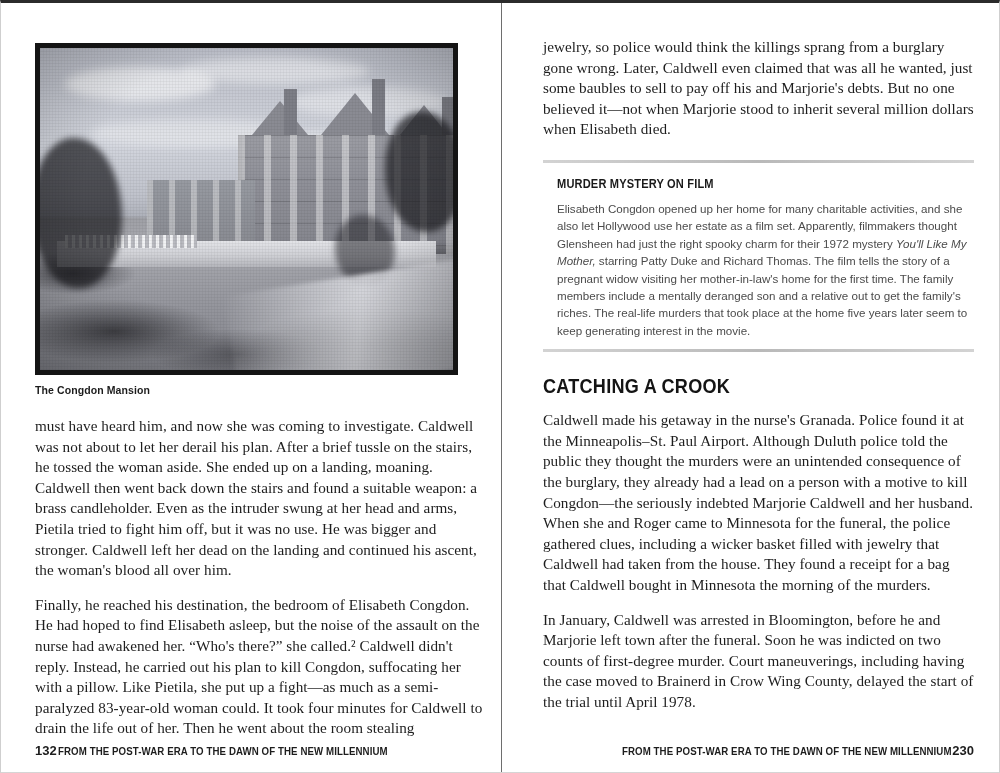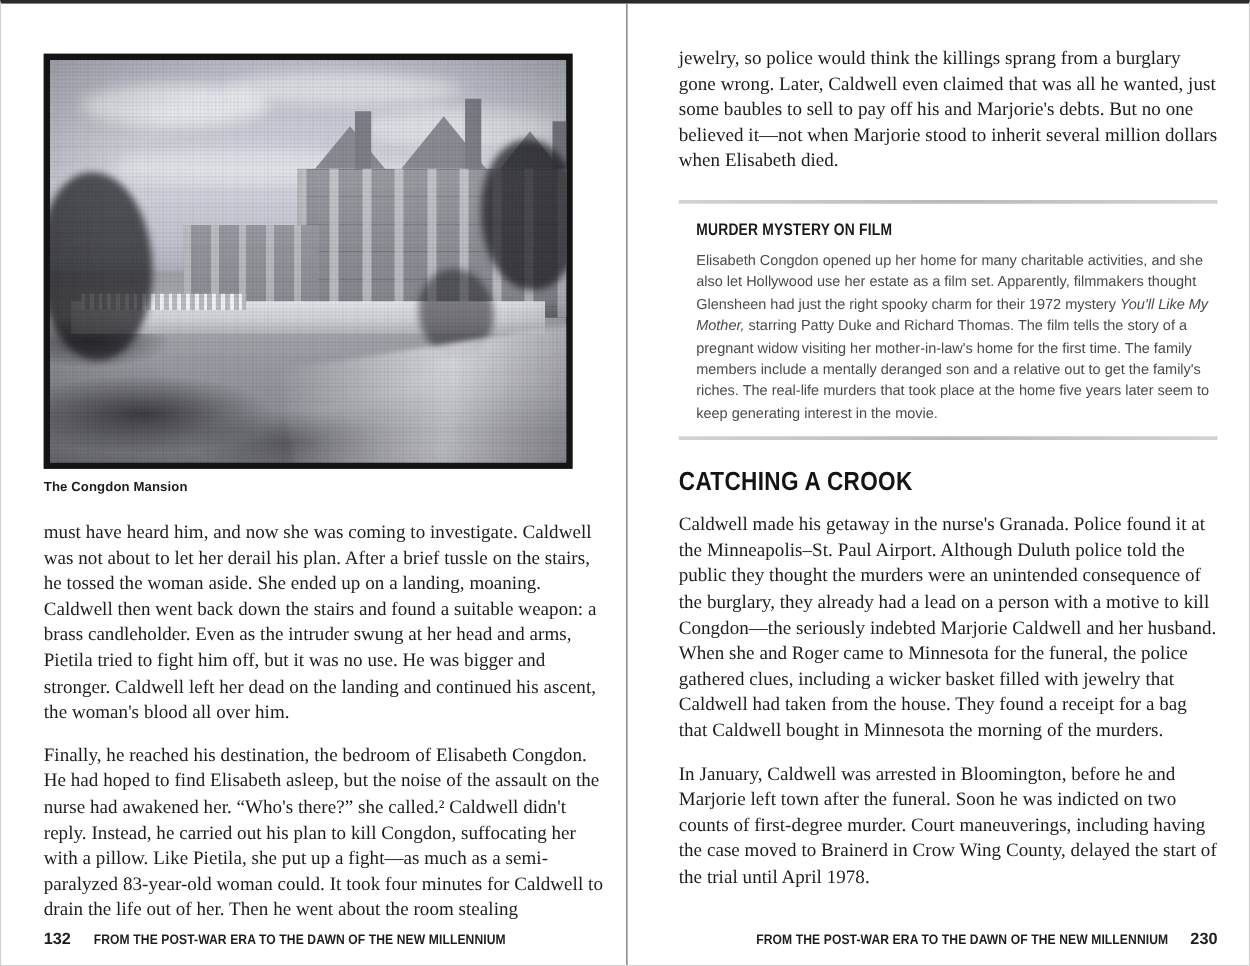--- a/index.html
+++ b/index.html
@@ -222,21 +222,21 @@
   
   .footer {
     position: absolute;
     bottom: 14px;
     font-family: "Liberation Sans", sans-serif;
     font-weight: bold;
     font-size: 11px;
     color: #1d1d1d;
     display: flex;
     align-items: baseline;
-    gap: 18px;
+    gap: 1px;
     white-space: nowrap;
   }
   .footer-left  { left: 34px; }
   .footer-right { right: 25px; }
   .folio { font-size: 13px; font-weight: bold; letter-spacing: 0; }
   .running-head {
     font-size: 11px;
     letter-spacing: .1px;
     transform: scaleX(.88);
     transform-origin: left center;

